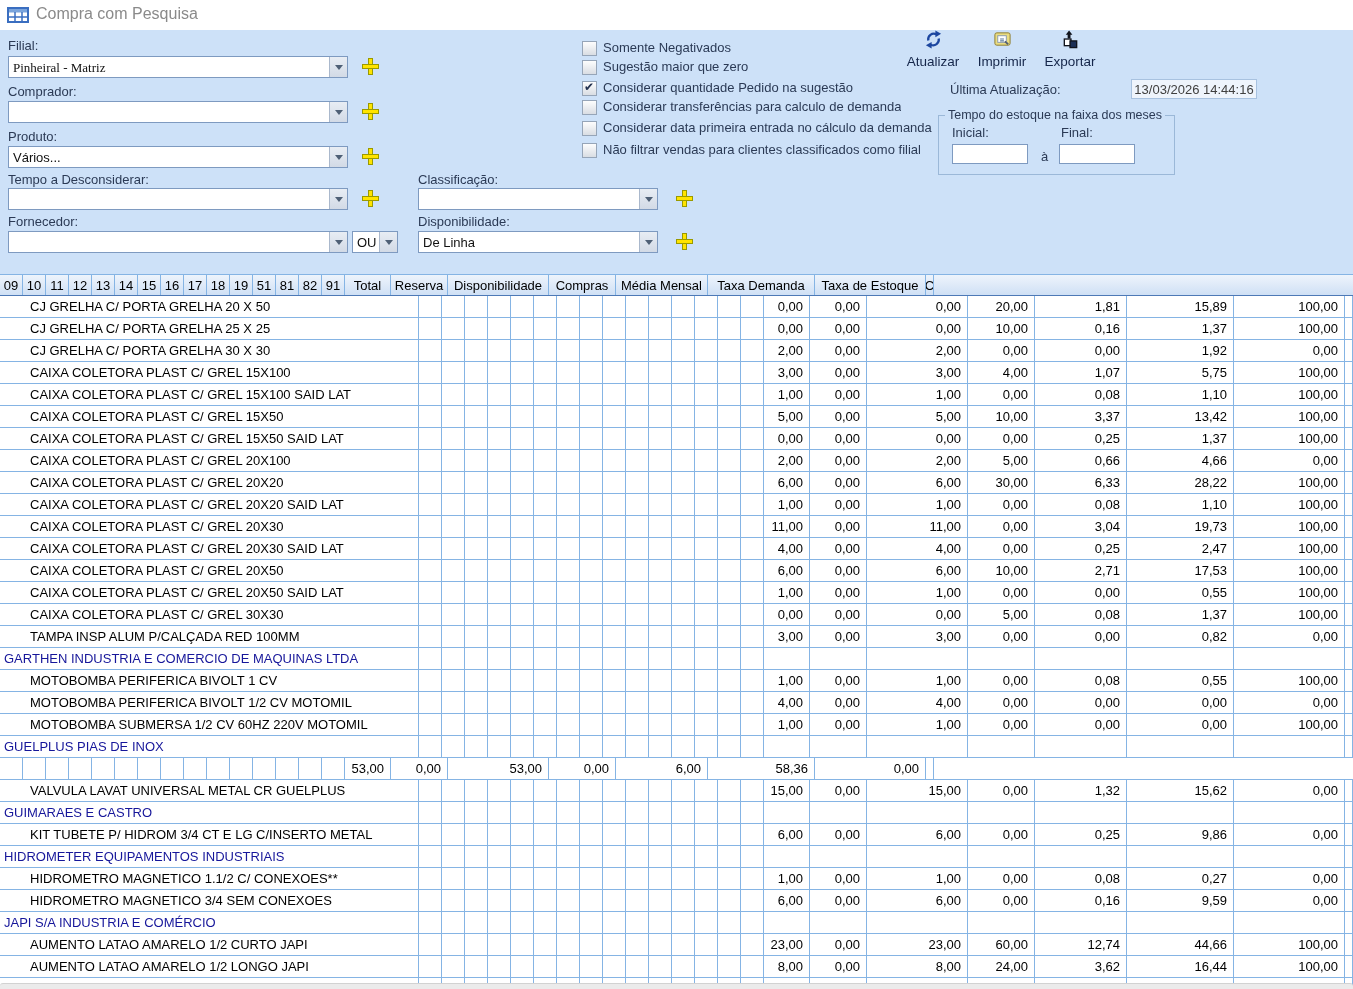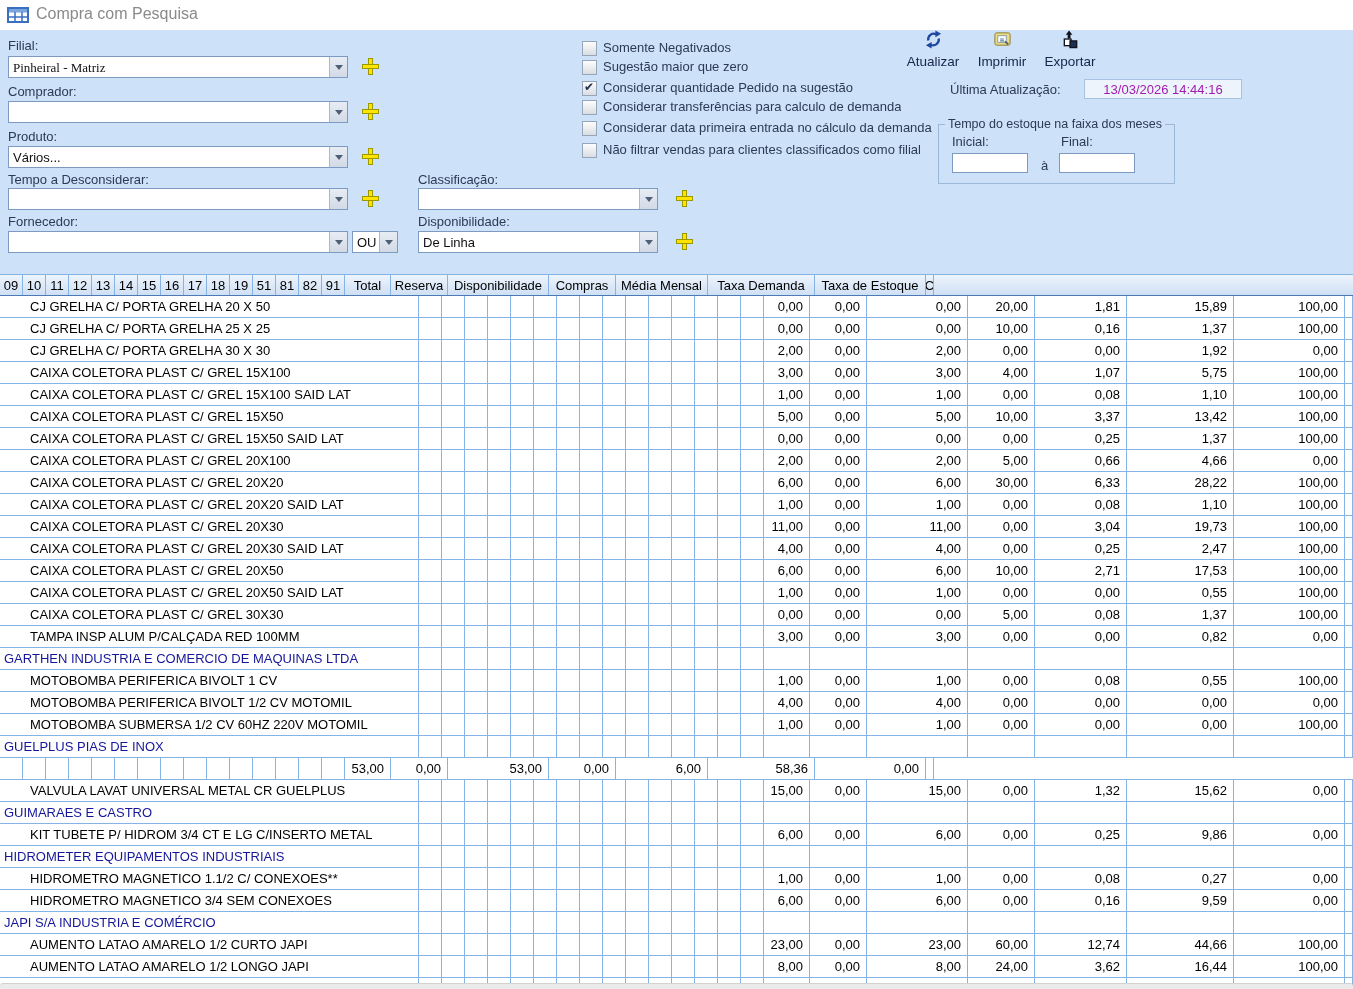--- a/index.html
+++ b/index.html
@@ -37,25 +37,25 @@
   .cb-row:nth-of-type(2) .cb-label{max-width:113px;}
   .cb-row:nth-of-type(3) .cb-label{max-width:243px;}
   .cb-row:nth-of-type(4) .cb-label{max-width:262px;}
   .cb-row:nth-of-type(5) .cb-label{max-width:340px;}
 
   .action-btn{position:absolute;top:0;width:64px;height:40px;text-align:center;cursor:default;}
   .action-btn svg{display:inline-block;}
   .action-label{font-size:13.5px;color:#15264a;margin-top:1px;white-space:nowrap;}
 
   .lu-label{position:absolute;left:950px;top:52px;font-size:13px;color:#2b3a55;white-space:nowrap;}
-  .lu-value{position:absolute;left:1084px;top:49px;width:158px;height:20px;box-sizing:border-box;
-            background:#eef4fc;border:1px solid #a8c2e0;font-size:13px;color:#a21caf;
+  .lu-value{position:absolute;left:1131px;top:49px;width:126px;height:20px;box-sizing:border-box;
+            background:#eef4fc;border:1px solid #a8c2e0;font-size:13px;color:#404040;
             display:flex;align-items:center;justify-content:center;white-space:nowrap;}
 
-  .groupbox{position:absolute;left:938px;top:94px;width:237px;height:60px;
+  .groupbox{position:absolute;left:938px;top:85px;width:237px;height:60px;
             border:1px solid #9bb8d8;box-sizing:border-box;padding-left:48px;}
   .groupbox-title{position:absolute;left:6px;top:-8px;background:#cde1f8;padding:0 3px;
             font-size:12.5px;color:#2b3a55;white-space:nowrap;}
   .gb-label{position:absolute;font-size:13px;color:#2b3a55;}
   .gb-input{position:absolute;width:76px;height:20px;box-sizing:border-box;background:#fff;
             border:1px solid #7e9ac0;font-size:13px;padding:0 3px;font-family:"Liberation Sans",sans-serif;}
   .gb-sep{position:absolute;font-size:13px;color:#2b3a55;}
 
   
   .grid{position:absolute;left:0;top:274px;width:1353px;height:715px;overflow:hidden;background:#fff;}

